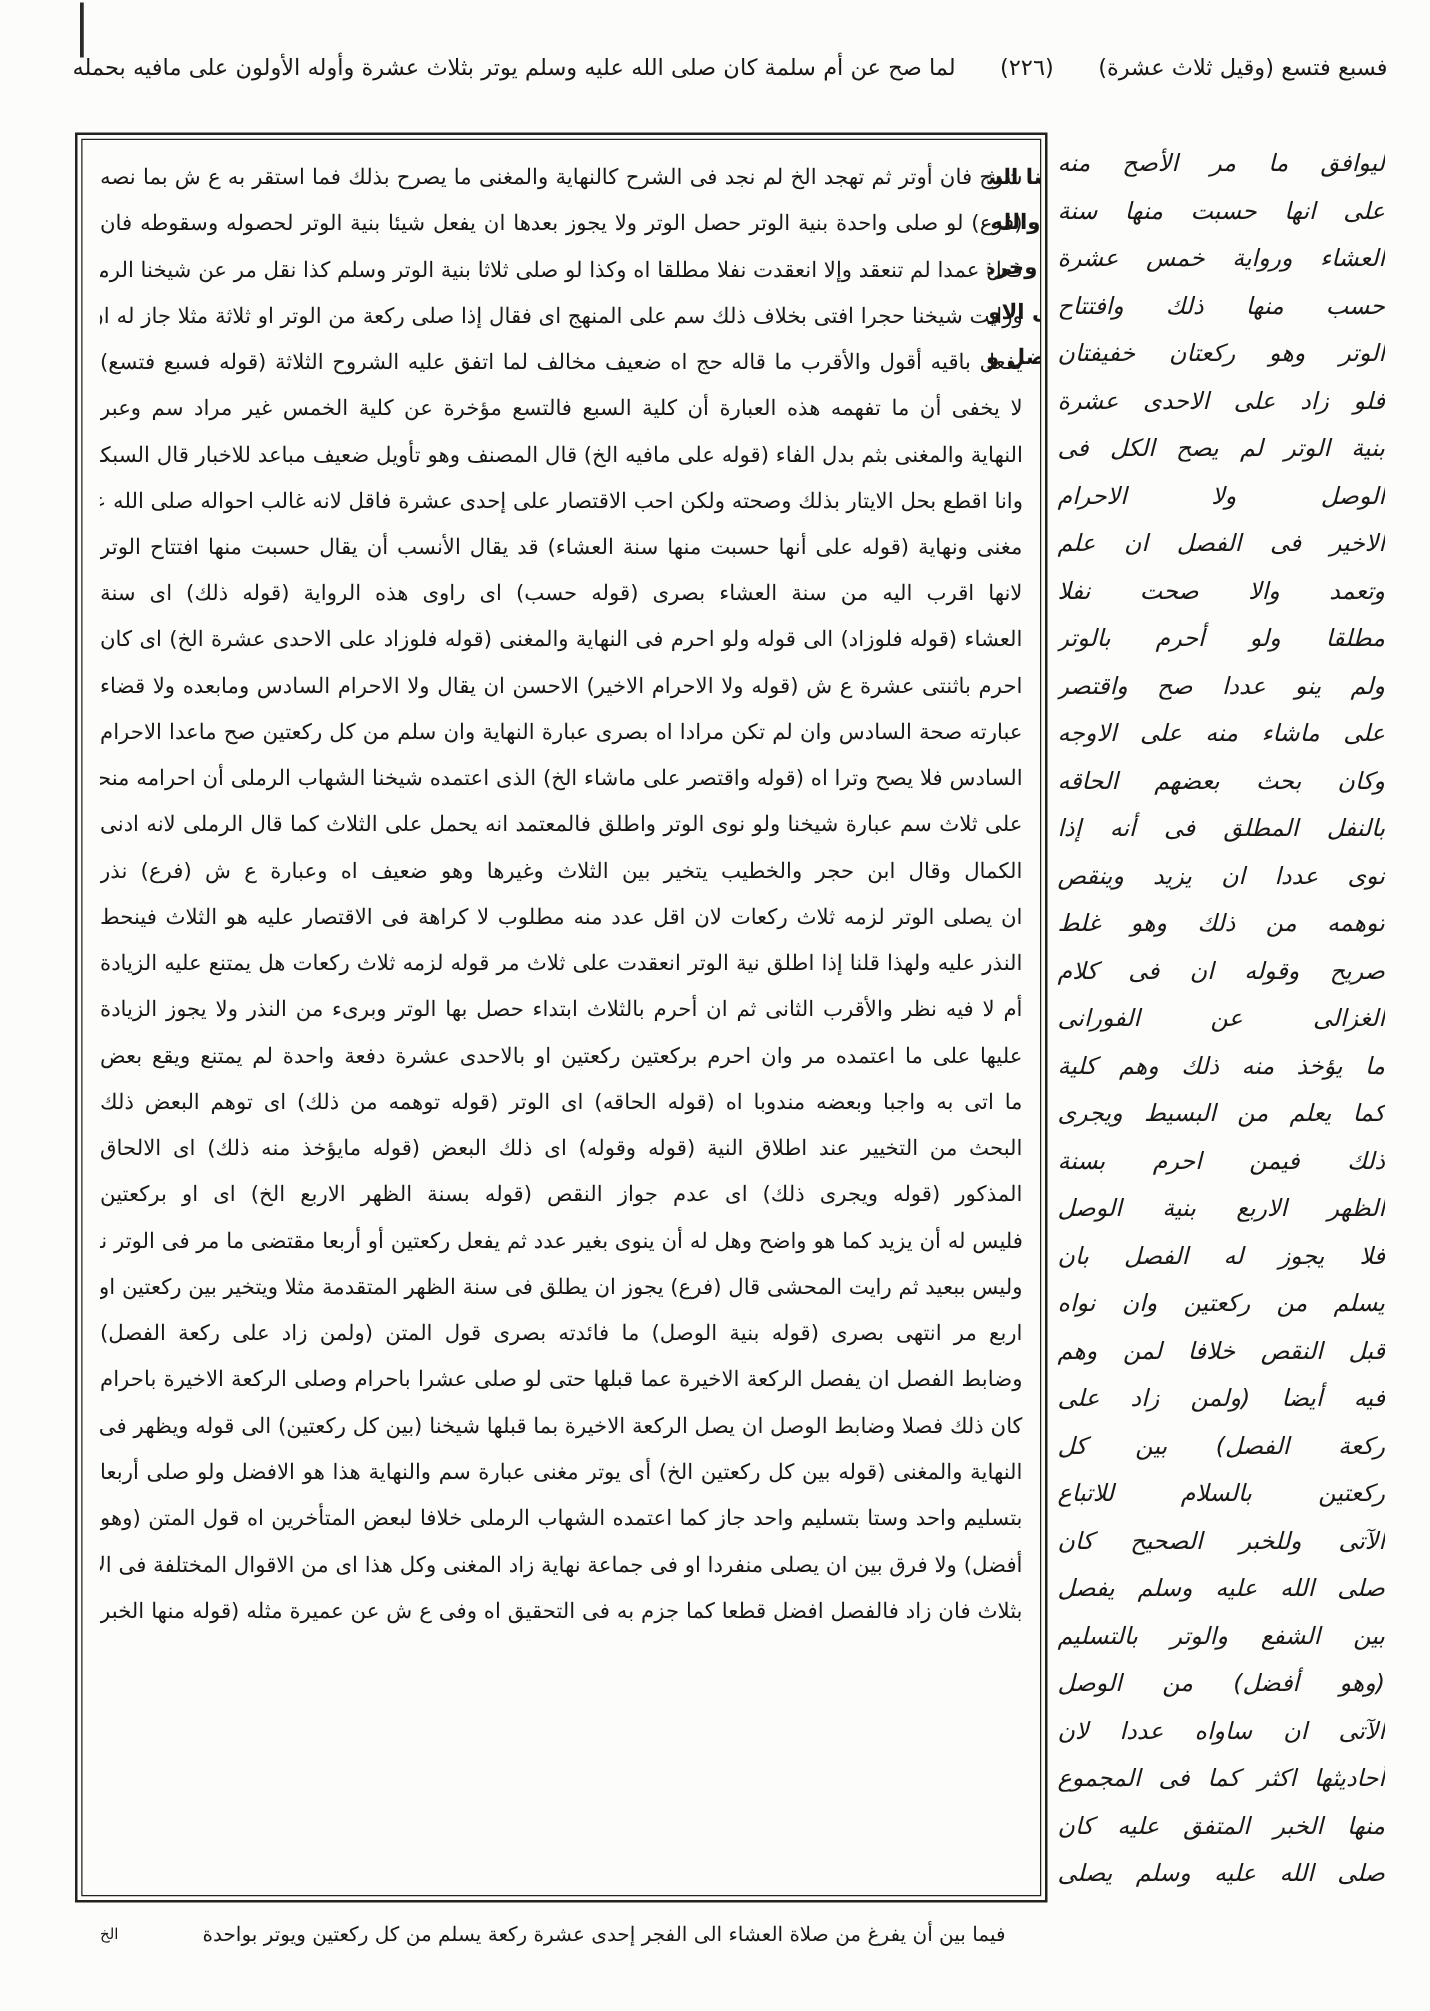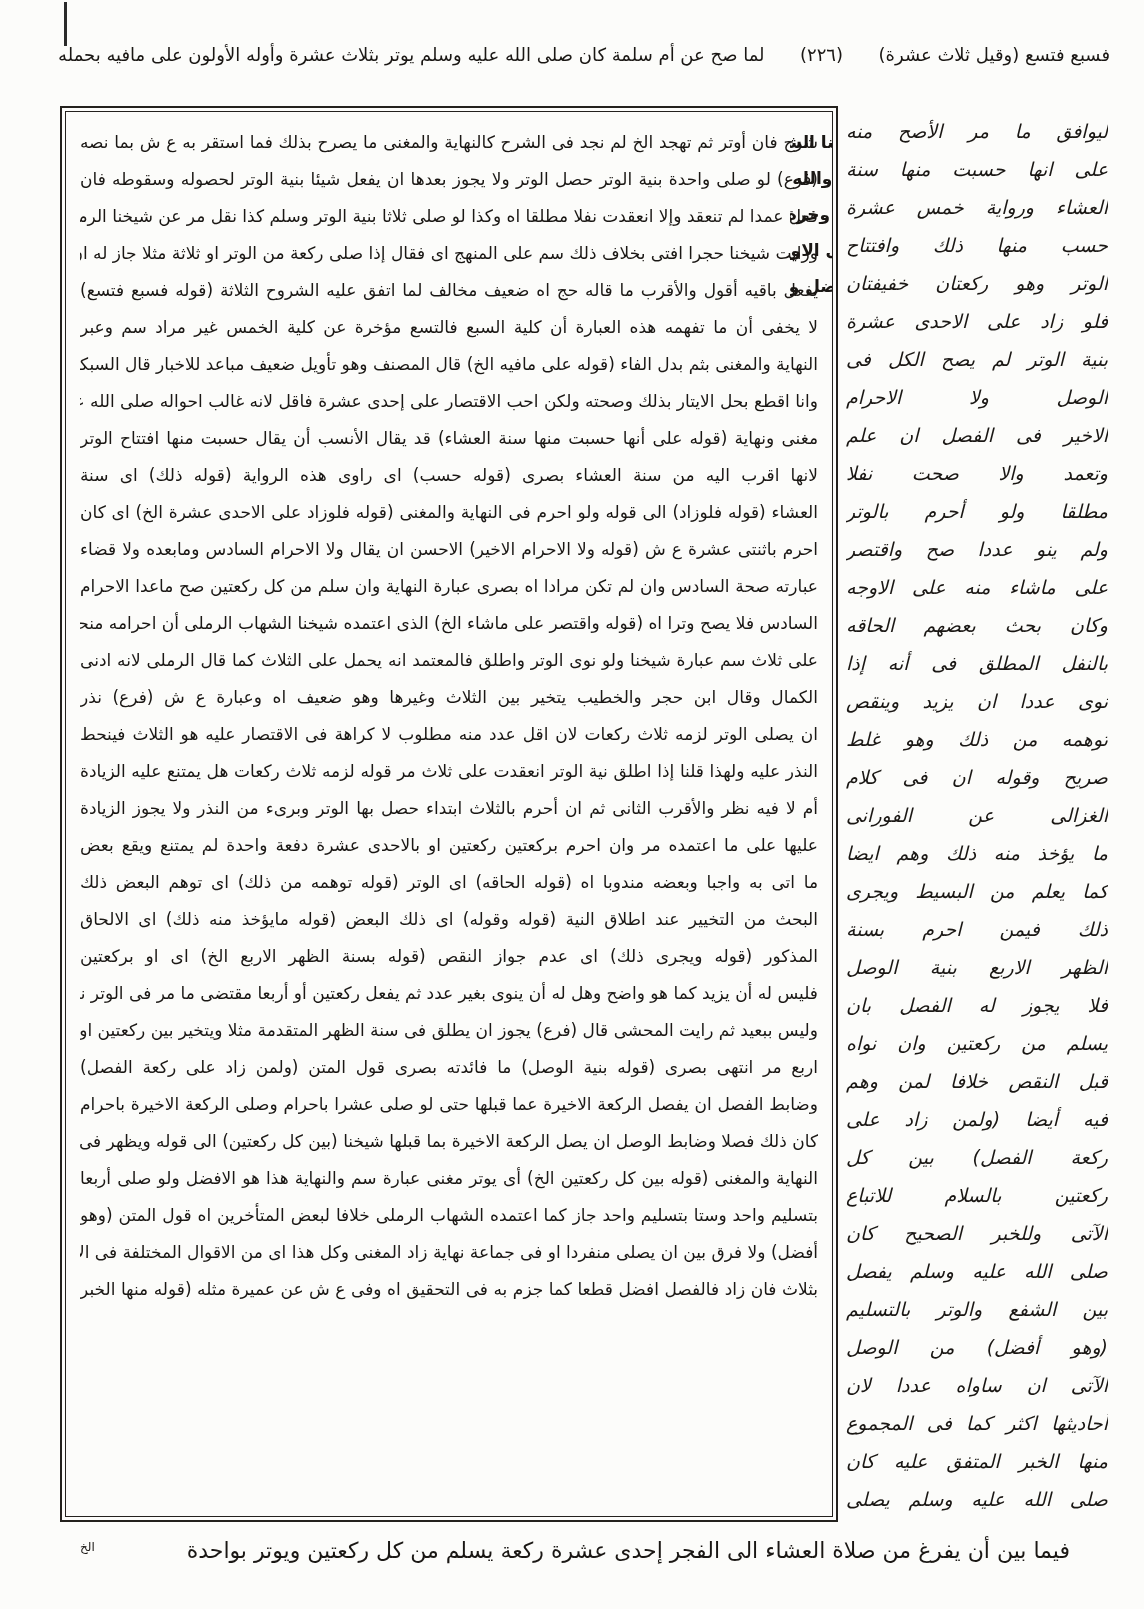--- a/index.html
+++ b/index.html
@@ -55,22 +55,22 @@
     position: absolute; left: 846px; top: 112px;
     width: 262px; height: 1412px;
     overflow: hidden;
   }
   .mline {
     font-size: 19px; line-height: 38px;
     text-align: justify; text-align-last: justify;
     white-space: nowrap; overflow: hidden; font-style: italic;
   }
   .footer {
-    position: absolute; top: 1538px; left: 140px; width: 930px;
-    text-align: right; font-size: 22px; white-space: nowrap;
+    position: absolute; top: 1538px; left: 162px; width: 930px;
+    text-align: left; font-size: 16px; white-space: nowrap;
   }
   .catchword {
     position: absolute; top: 1540px; left: 80px;
     font-size: 12px;
   }
 </style>
 </head>
 <body>
 
 <div class="page">
@@ -143,21 +143,21 @@
       <div class="mline">وتعمد والا صحت نفلا</div>
       <div class="mline">مطلقا ولو أحرم بالوتر</div>
       <div class="mline">ولم ينو عددا صح واقتصر</div>
       <div class="mline">على ماشاء منه على الاوجه</div>
       <div class="mline">وكان بحث بعضهم الحاقه</div>
       <div class="mline">بالنفل المطلق فى أنه إذا</div>
       <div class="mline">نوى عددا ان يزيد وينقص</div>
       <div class="mline">توهمه من ذلك وهو غلط</div>
       <div class="mline">صريح وقوله ان فى كلام</div>
       <div class="mline">الغزالى عن الفورانى</div>
-      <div class="mline">ما يؤخذ منه ذلك وهم ايضا</div>
+      <div class="mline">ما يؤخذ منه ذلك وهم كلية</div>
       <div class="mline">كما يعلم من البسيط ويجرى</div>
       <div class="mline">ذلك فيمن احرم بسنة</div>
       <div class="mline">الظهر الاربع بنية الوصل</div>
       <div class="mline">فلا يجوز له الفصل بان</div>
       <div class="mline">يسلم من ركعتين وان نواه</div>
       <div class="mline">قبل النقص خلافا لمن وهم</div>
       <div class="mline">فيه أيضا (ولمن زاد على</div>
       <div class="mline">ركعة الفصل) بين كل</div>
       <div class="mline">ركعتين بالسلام للاتباع</div>
       <div class="mline">الآتى وللخبر الصحيح كان</div>

